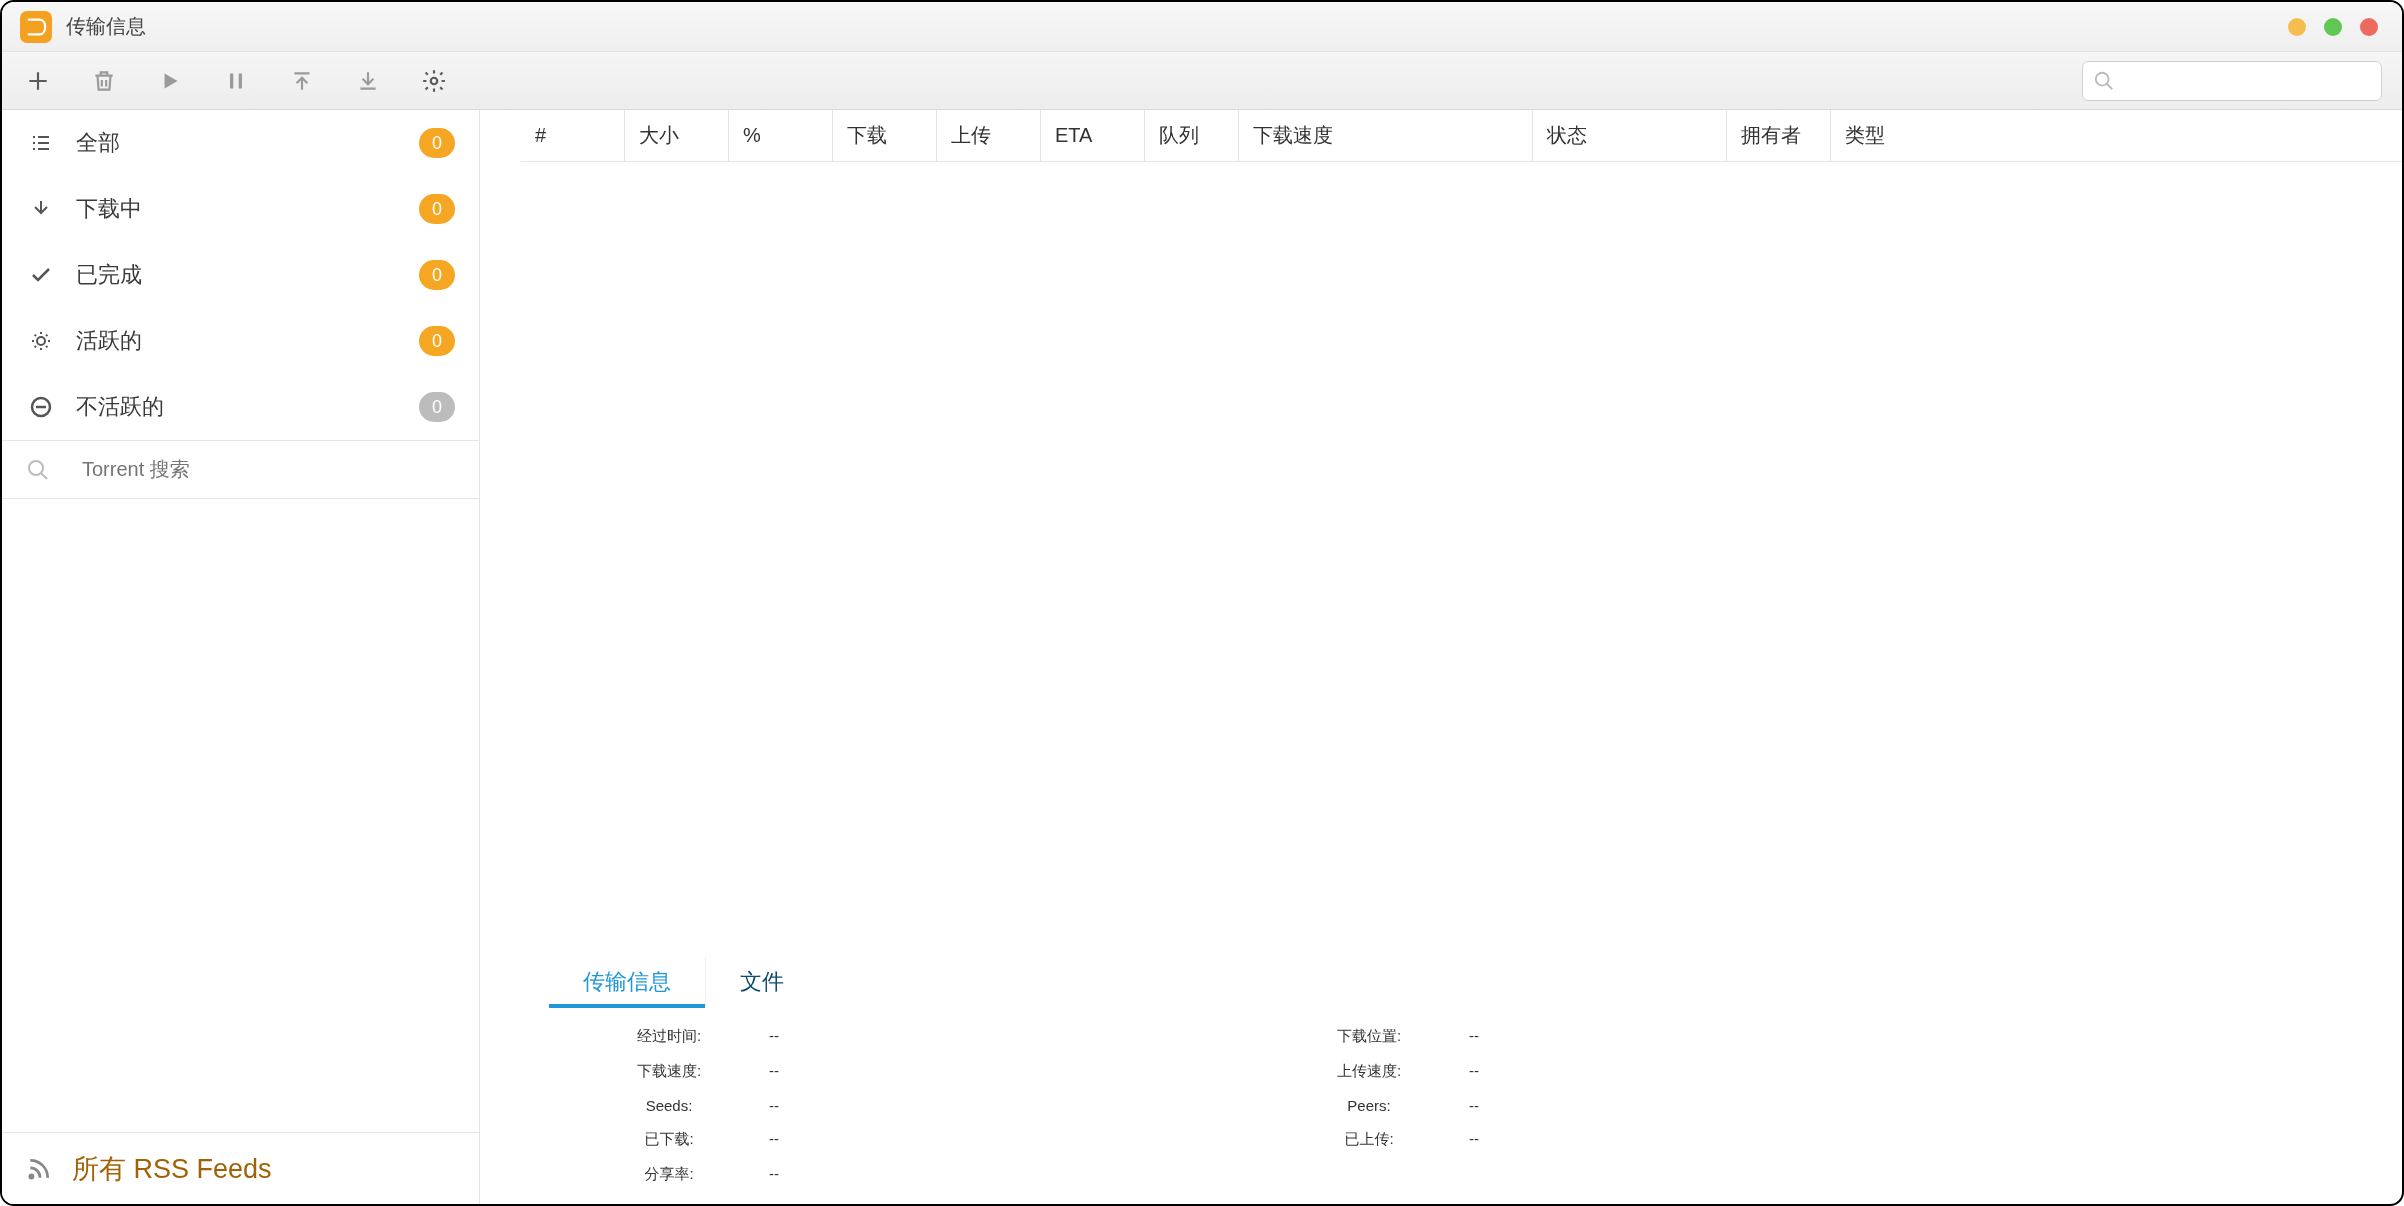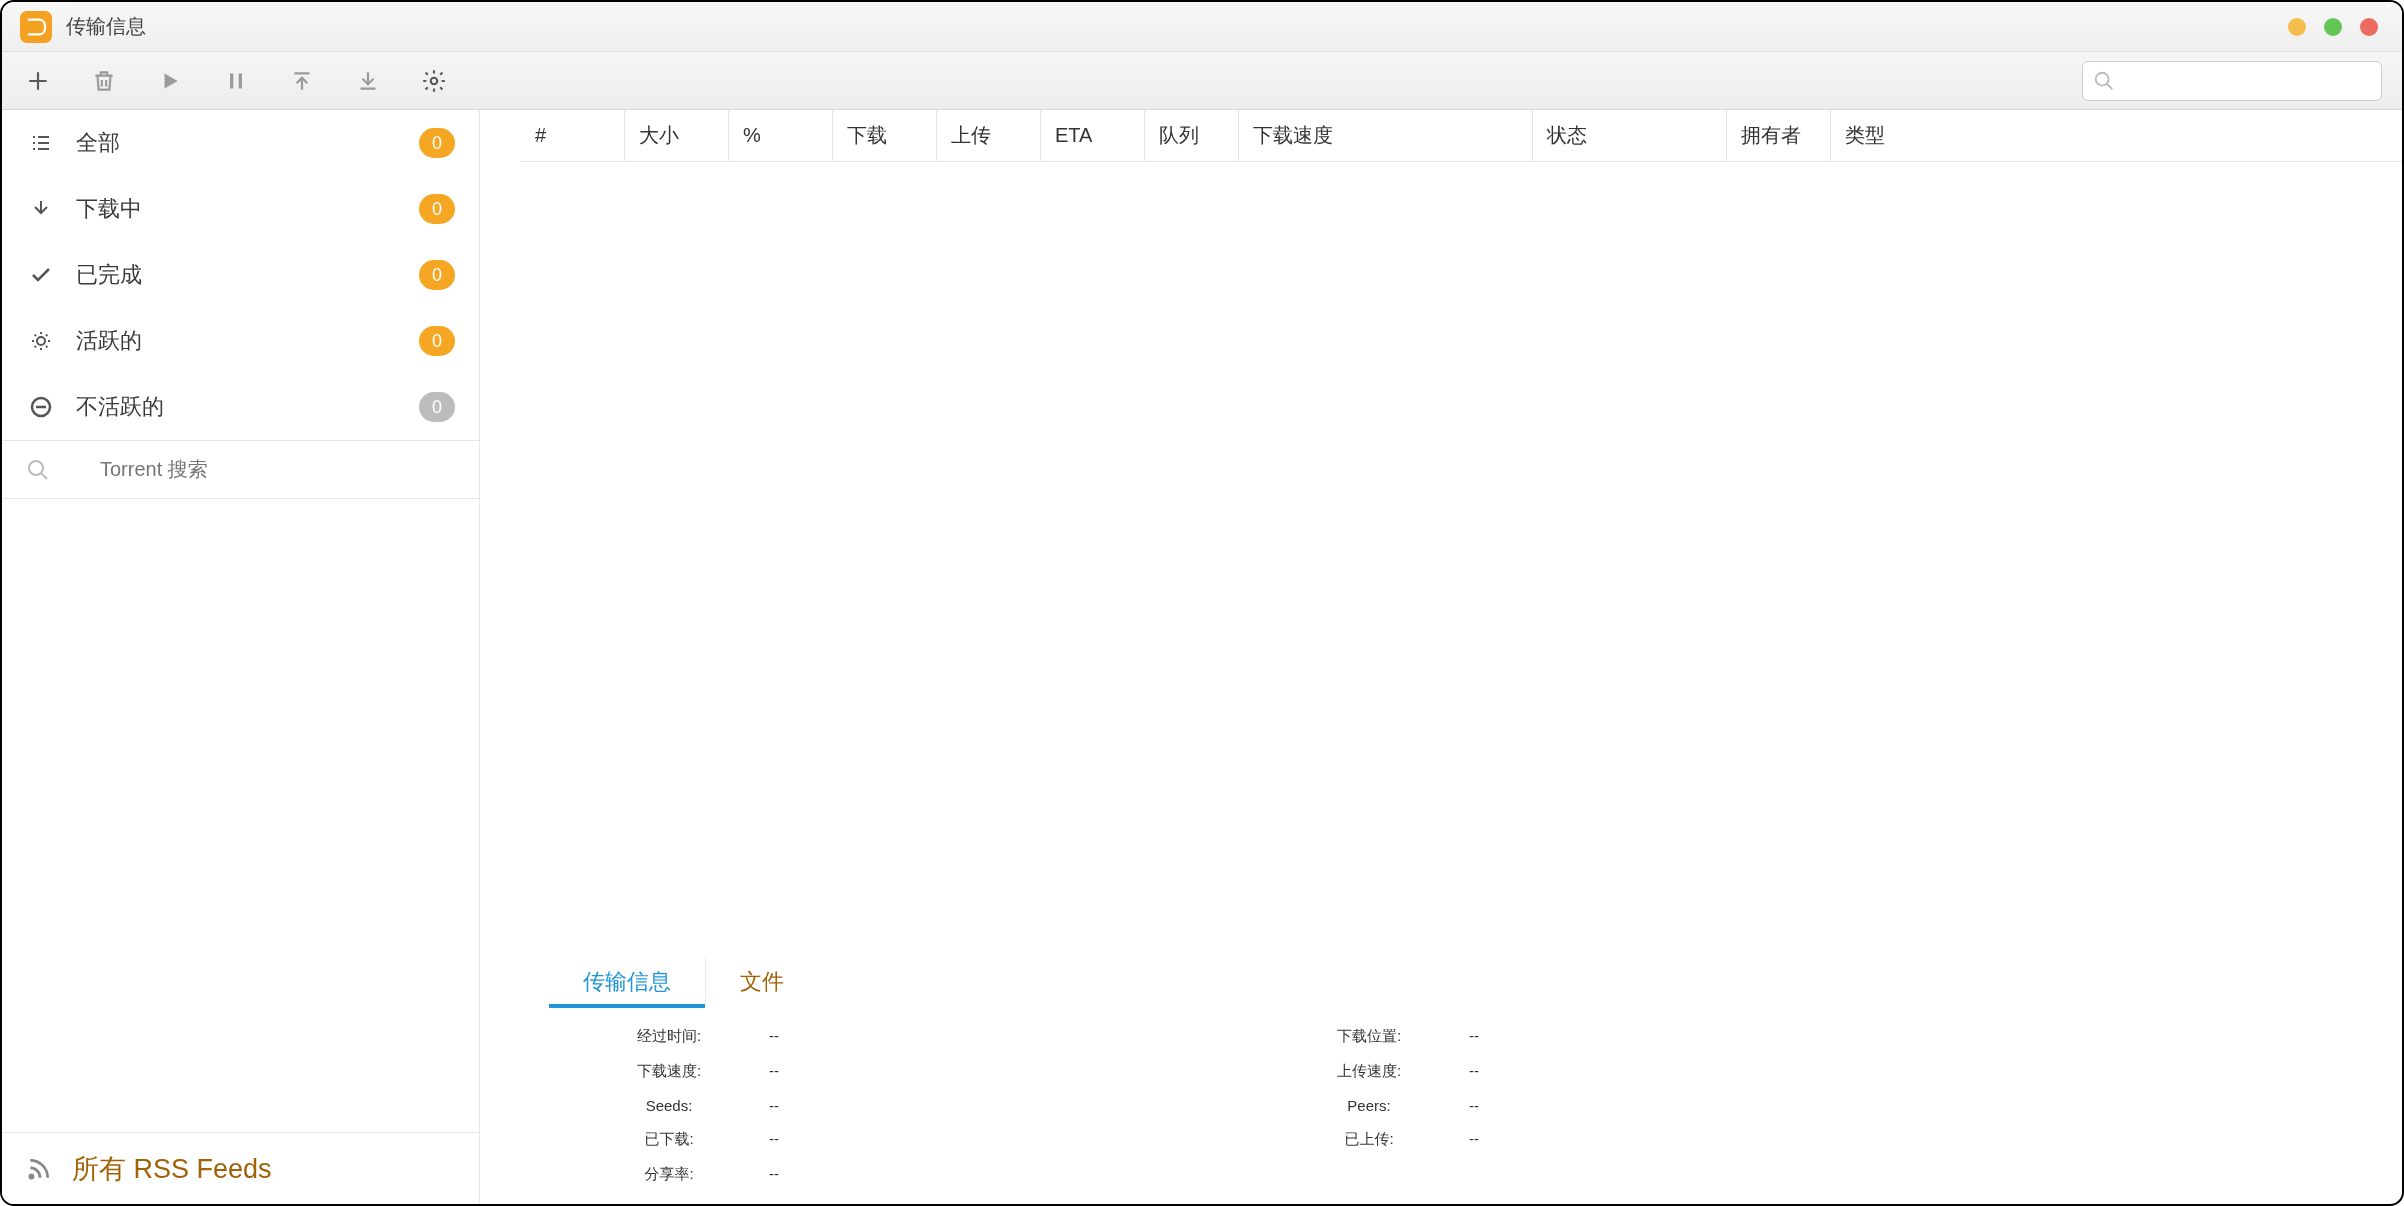--- a/index.html
+++ b/index.html
@@ -112,21 +112,21 @@
   }
   .badge.grey { background: #bcbcbc; }
   .side-search {
     height: 58px;
     border-bottom: 1px solid #e5e5e5;
     display: flex; align-items: center;
     padding: 0 24px;
   }
   .side-search svg { width: 24px; height: 24px; color: #bbb; margin-right: 32px; }
   .side-search input {
-    border: none; outline: none; flex: 1; font-size: 20px; color: #999; background: transparent; margin-left: 18px;
+    border: none; outline: none; flex: 1; font-size: 20px; color: #999; background: transparent;
   }
   .side-spacer { flex: 1; }
   .side-rss {
     border-top: 1px solid #e5e5e5;
     height: 72px;
     display: flex; align-items: center;
     padding: 0 24px;
     cursor: pointer;
   }
   .side-rss svg { width: 26px; height: 26px; color: #888; margin-right: 20px; }
@@ -176,21 +176,21 @@
 
   .detail-tabs {
     height: 54px;
     display: flex; align-items: flex-end;
     padding: 0 28px;
     gap: 0;
   }
   .dtab {
     padding: 10px 34px 10px;
     font-size: 22px;
-    color: #a16207;
+    color: #0c4a6e;
     cursor: pointer;
     border-right: 1px solid #eee;
     position: relative;
   }
   .dtab:last-of-type { border-right: none; }
   .dtab.active { color: #2196d8; }
   .dtab.active::after {
     content: ""; position: absolute; left: 0; right: 0; bottom: -1px;
     height: 4px; background: #2196d8;
   }

